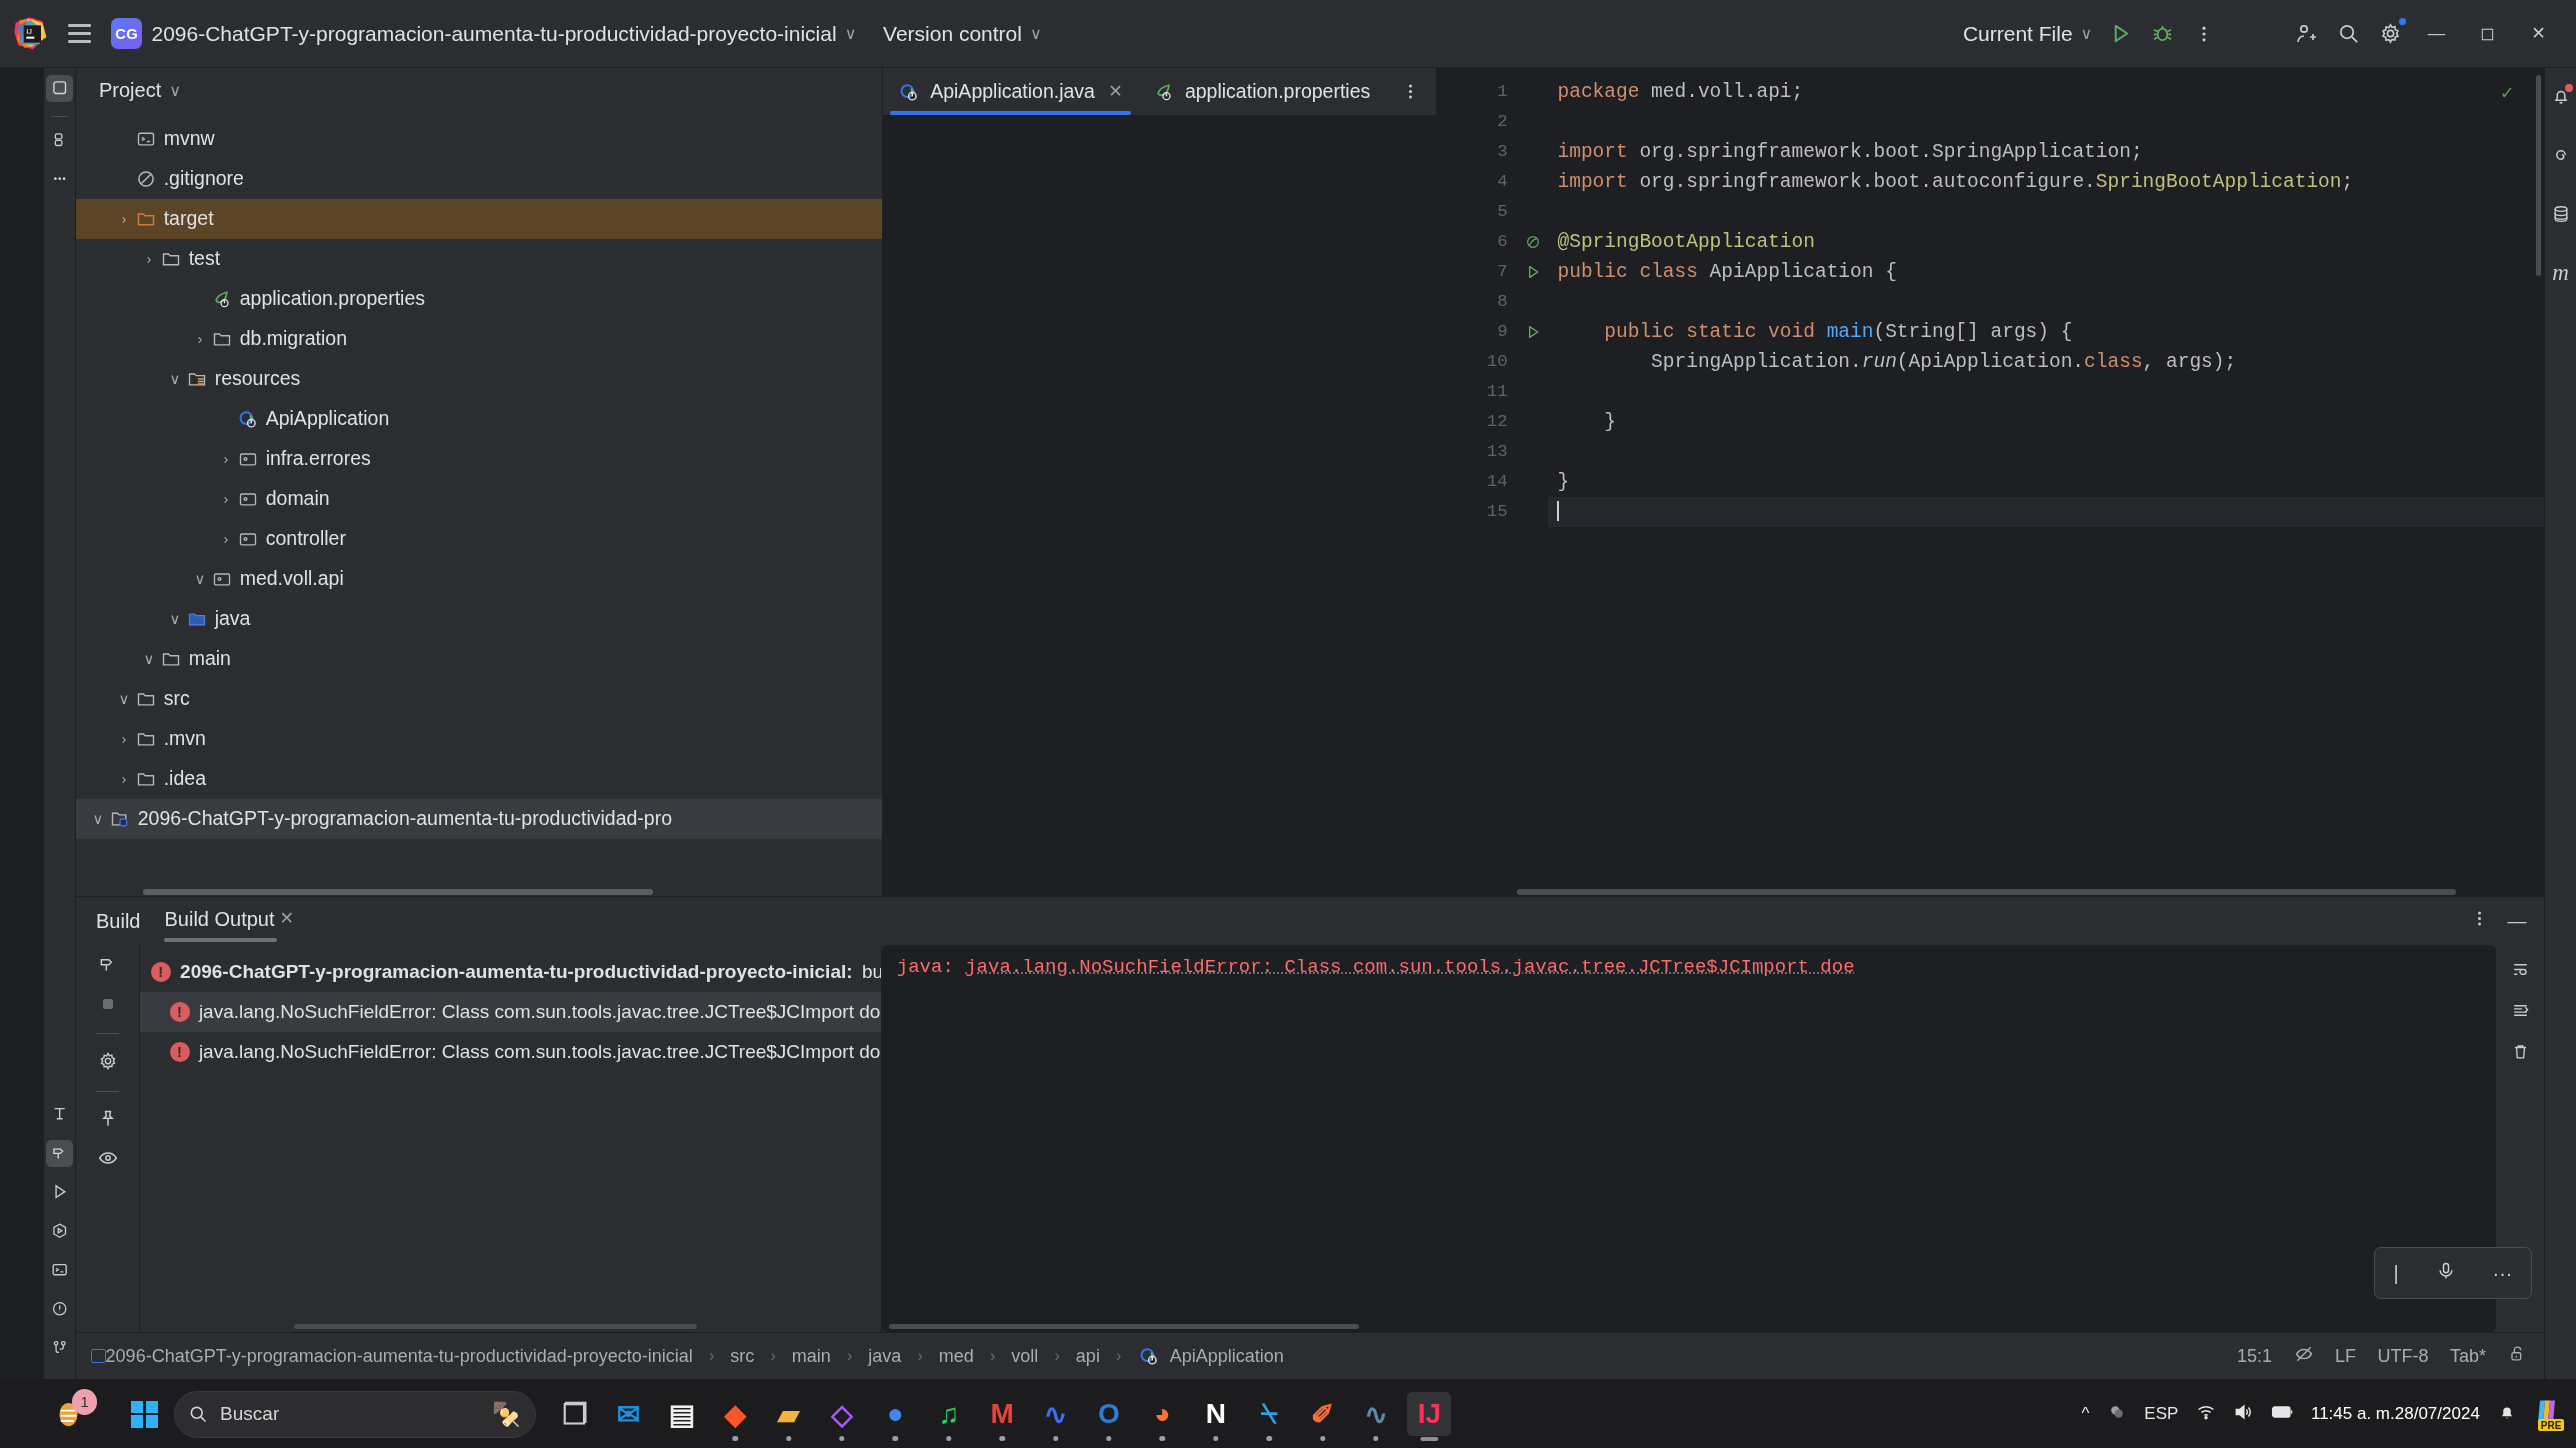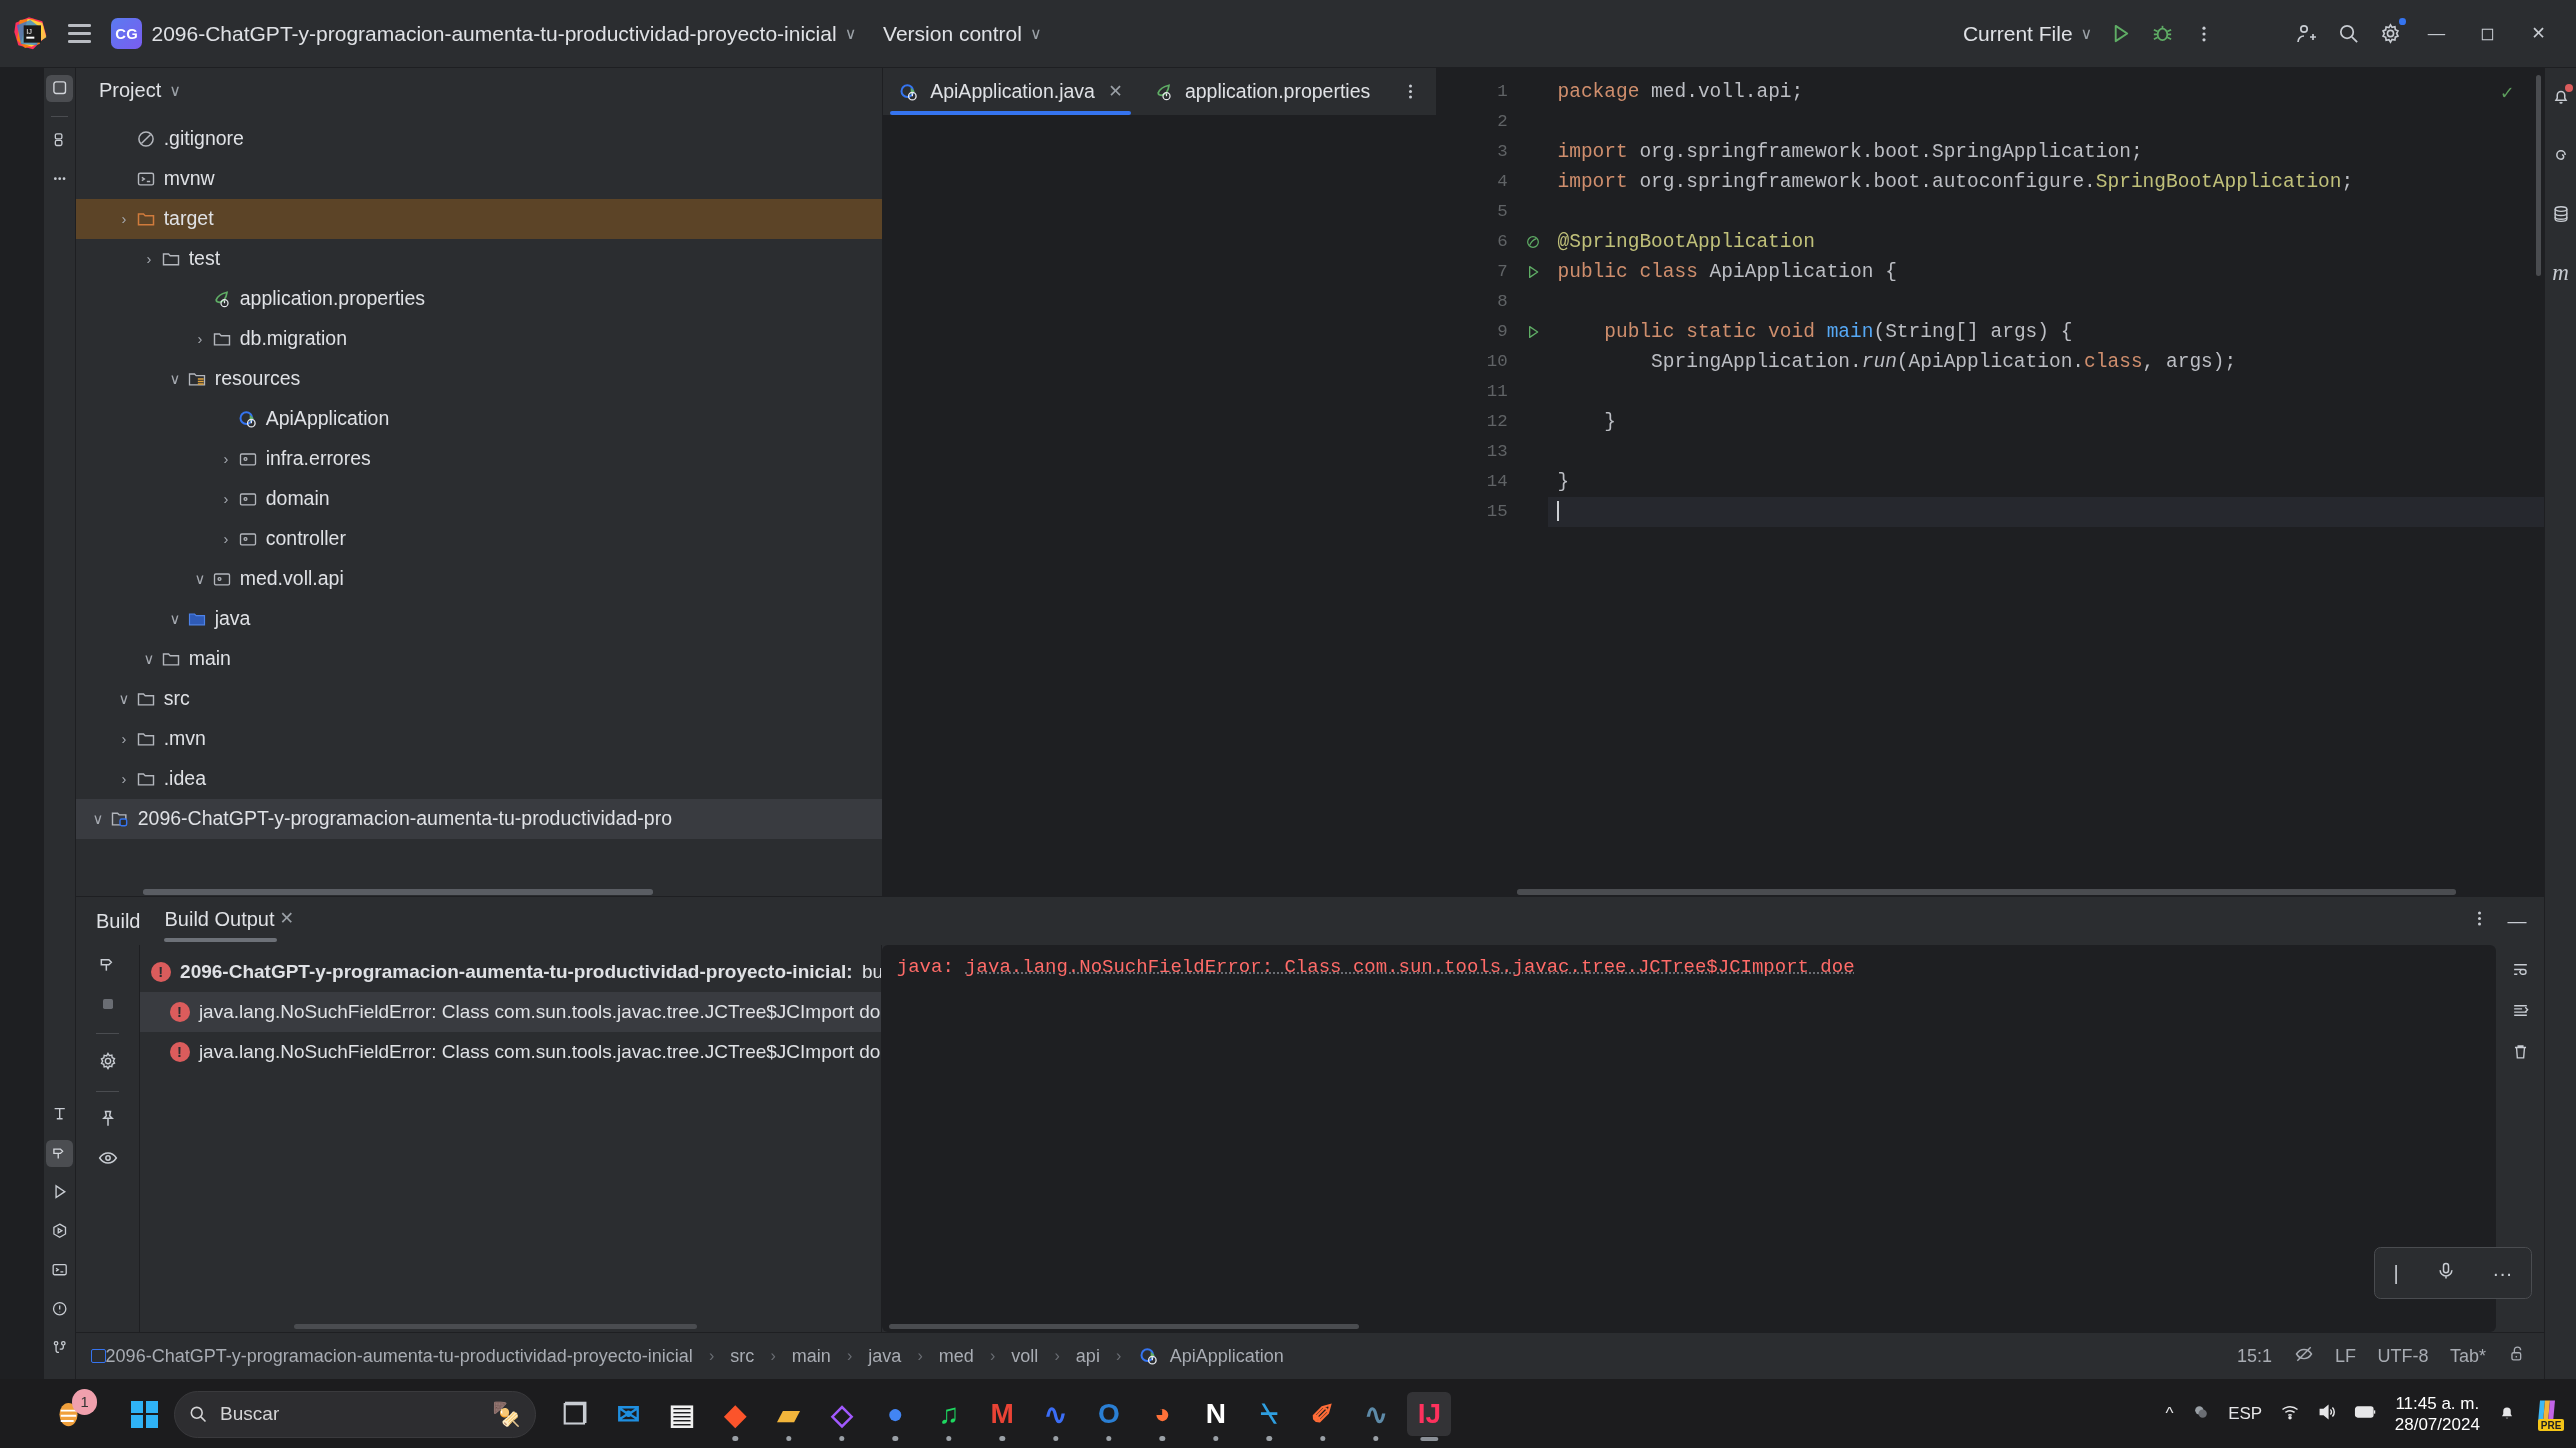--- a/index.html
+++ b/index.html
@@ -147,21 +147,21 @@
   .search-pill {
     width: 362px; height: 47px; background:#2d2d30; border:0.7px solid #3a3a3d; border-radius: 24px;
     display:flex; align-items:center; padding: 0 13.4px; gap: 12px; color:#d4d4d6; font-size: 19px;
   }
   .tb-apps { display:flex; align-items:center; gap: 9.4px; margin-left: 17.4px;}
   .tb-app { width: 44px; height: 44px; display:flex; align-items:center; justify-content:center; position:relative; border-radius:5.4px;}
   .tb-app.active { background:#333336; }
   .tb-app .dot { position:absolute; bottom:-5.4px; left:50%; transform:translateX(-50%); width:5.4px; height:5.4px; background:#9aa0a6; border-radius:50%;}
   .tb-app.active .dot { width: 17.4px; height: 4px; border-radius:2px; background:#8a8f96; }
   .tray { margin-left:auto; display:flex; align-items:center; gap: 17.4px; padding-right: 6.7px; color:#e6e6e8; font-size: 17px;}
-  .clock { display:flex; flex-direction:column; align-items:center; line-height: 1.25; font-size: 17px; color:#fff;}
+  .clock { display:flex; flex-direction:row; align-items:flex-end; line-height: 1.25; font-size: 17px; color:#fff;}
   .notif-badge { position:absolute; top:-2.7px; right:-6.7px; width:25.5px; height:25.5px; border-radius:50%; background:#f0a0ad; color:#333; font-size:14.8px; display:flex; align-items:center; justify-content:center;}
 </style>
 </head>
 <body>
 
 <div class="app">
 
   <div class="titlebar">
     <div class="ij-logo">
       <svg width="36" height="36" viewBox="0 0 54 54">
@@ -306,36 +306,36 @@
 
         <div class="project-pane">
           <div class="pp-head">
             <span class="pp-title">Project</span>
             <span class="chev">∨</span>
           </div>
           <div class="tree" id="tree">
             <div class="trow" style="padding-left: 38px;">
                 <span class="arrow empty">›</span>
                 <span class="ic">
+                  <svg width="20" height="20" viewBox="0 0 24 24" fill="none" stroke="#b4b7bd" stroke-width="1.7">
+                    <rect x="3" y="5" width="18" height="14" rx="2"></rect>
+                    <path d="M7 10l3 2-3 2 M13 15h4"></path>
+                  </svg>
+                </span>
+                <span class="tlabel">mvnw</span>
+              </div>
+              <div class="trow" style="padding-left: 38px;">
+                <span class="arrow empty">›</span>
+                <span class="ic">
                   <svg width="20" height="20" viewBox="0 0 24 24" fill="none" stroke="#b4b7bd" stroke-width="1.8">
                     <circle cx="12" cy="12" r="8.5"></circle>
                     <path d="M6.5 17.5L17.5 6.5"></path>
                   </svg>
                 </span>
                 <span class="tlabel">.gitignore</span>
-              </div>
-              <div class="trow" style="padding-left: 38px;">
-                <span class="arrow empty">›</span>
-                <span class="ic">
-                  <svg width="20" height="20" viewBox="0 0 24 24" fill="none" stroke="#b4b7bd" stroke-width="1.7">
-                    <rect x="3" y="5" width="18" height="14" rx="2"></rect>
-                    <path d="M7 10l3 2-3 2 M13 15h4"></path>
-                  </svg>
-                </span>
-                <span class="tlabel">mvnw</span>
               </div>
               <div class="trow excl" style="padding-left: 38px;">
                 <span class="arrow">›</span>
                 <span class="ic">
                   <svg width="20" height="20" viewBox="0 0 24 24" fill="none" stroke="#d07b3c" stroke-width="1.8">
                     <path d="M3 6h6l2 2h10v11H3z"></path>
                   </svg>
                 </span>
                 <span class="tlabel">target</span>
               </div>

